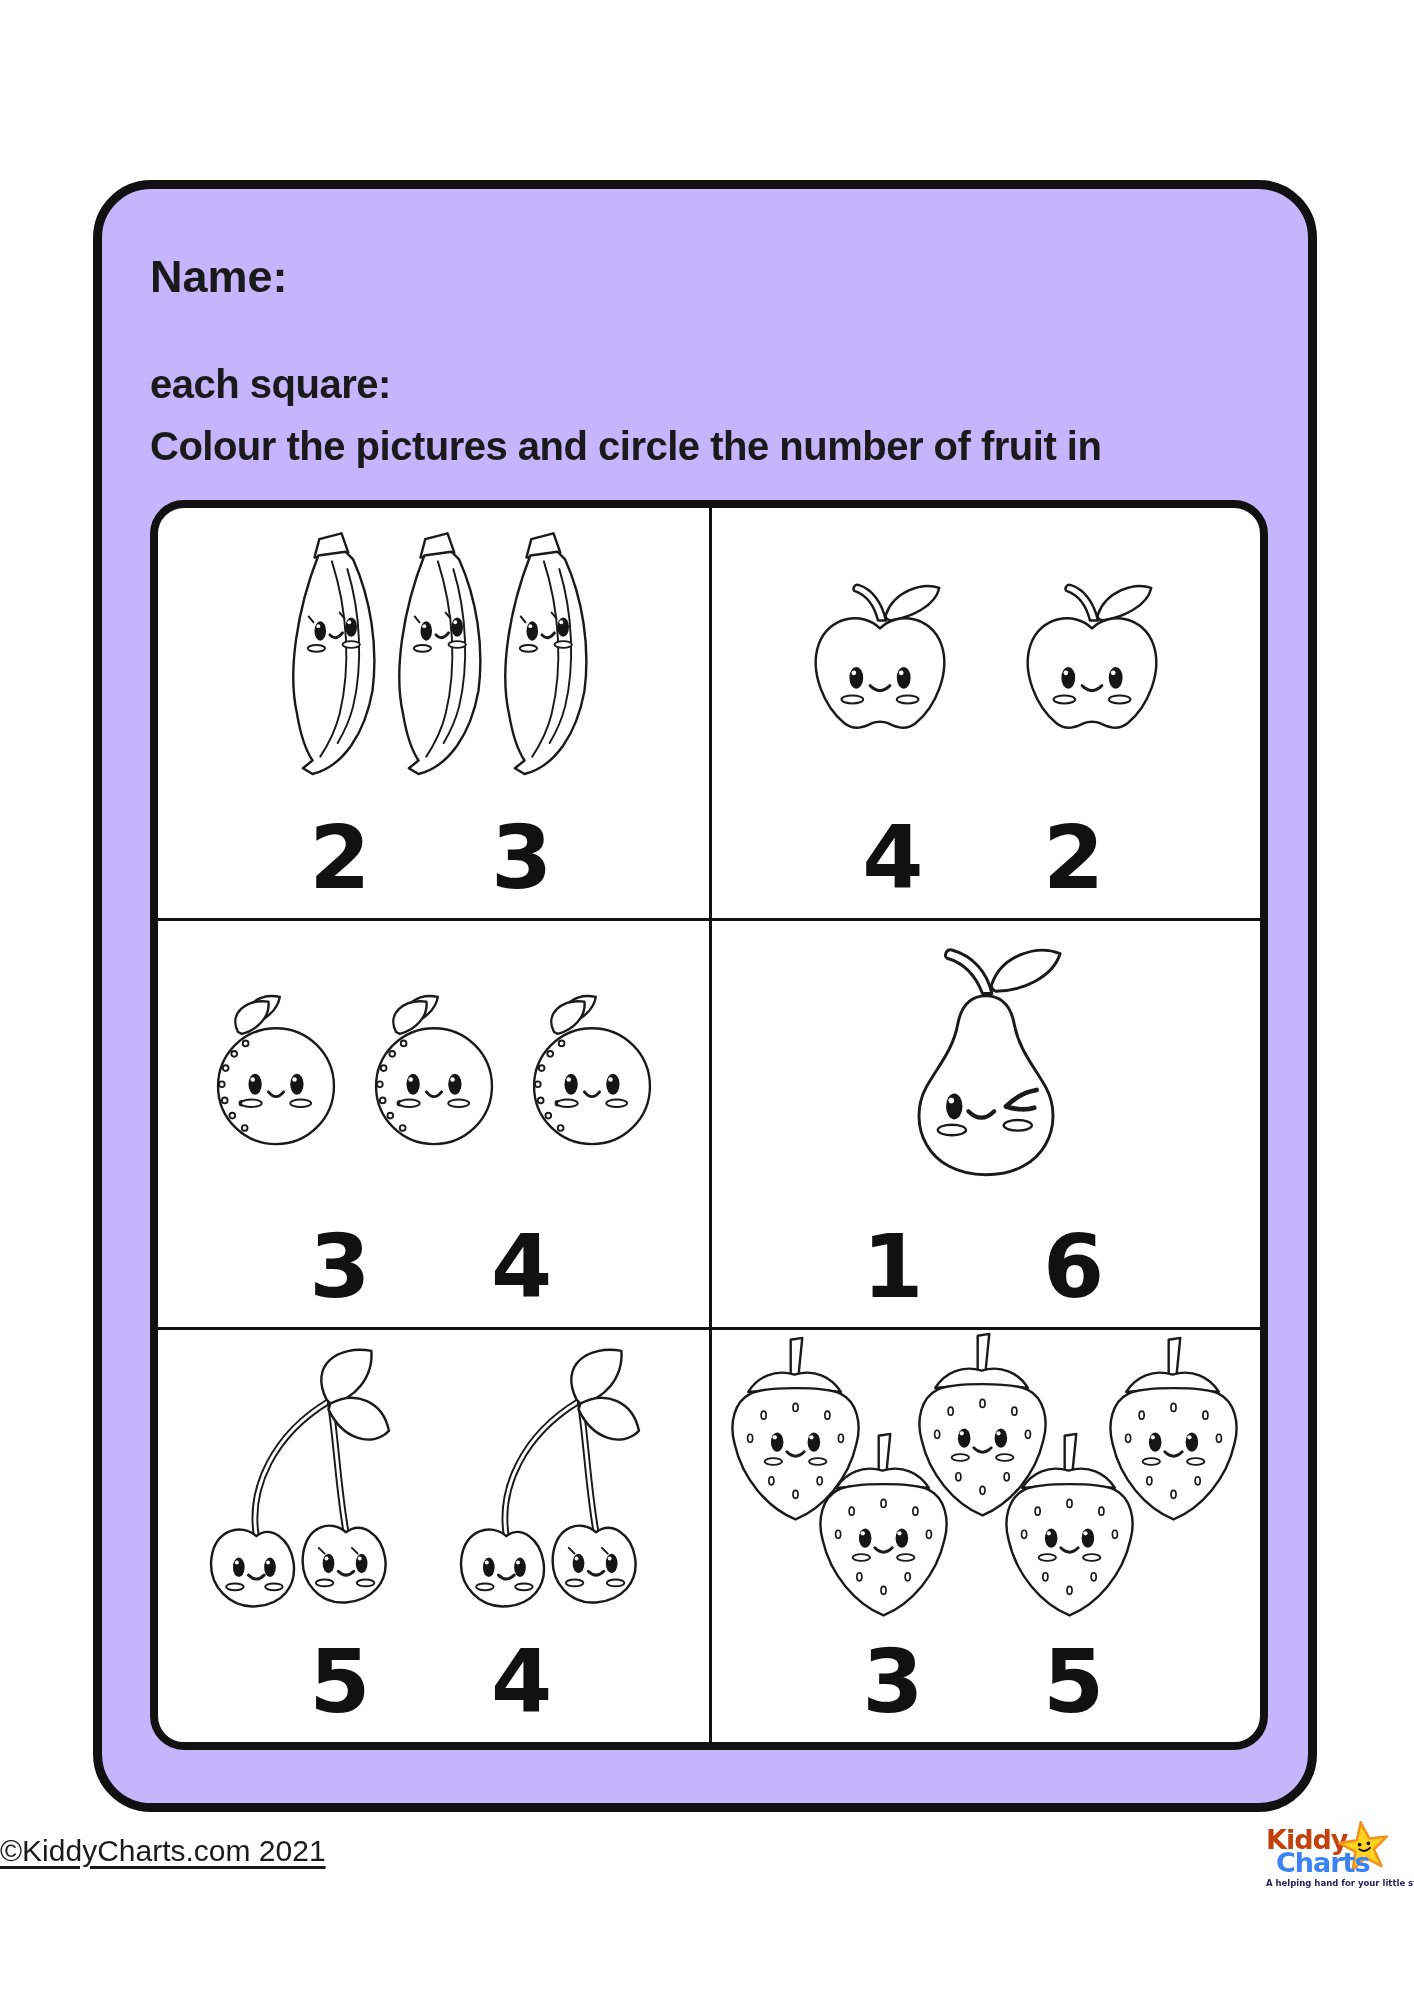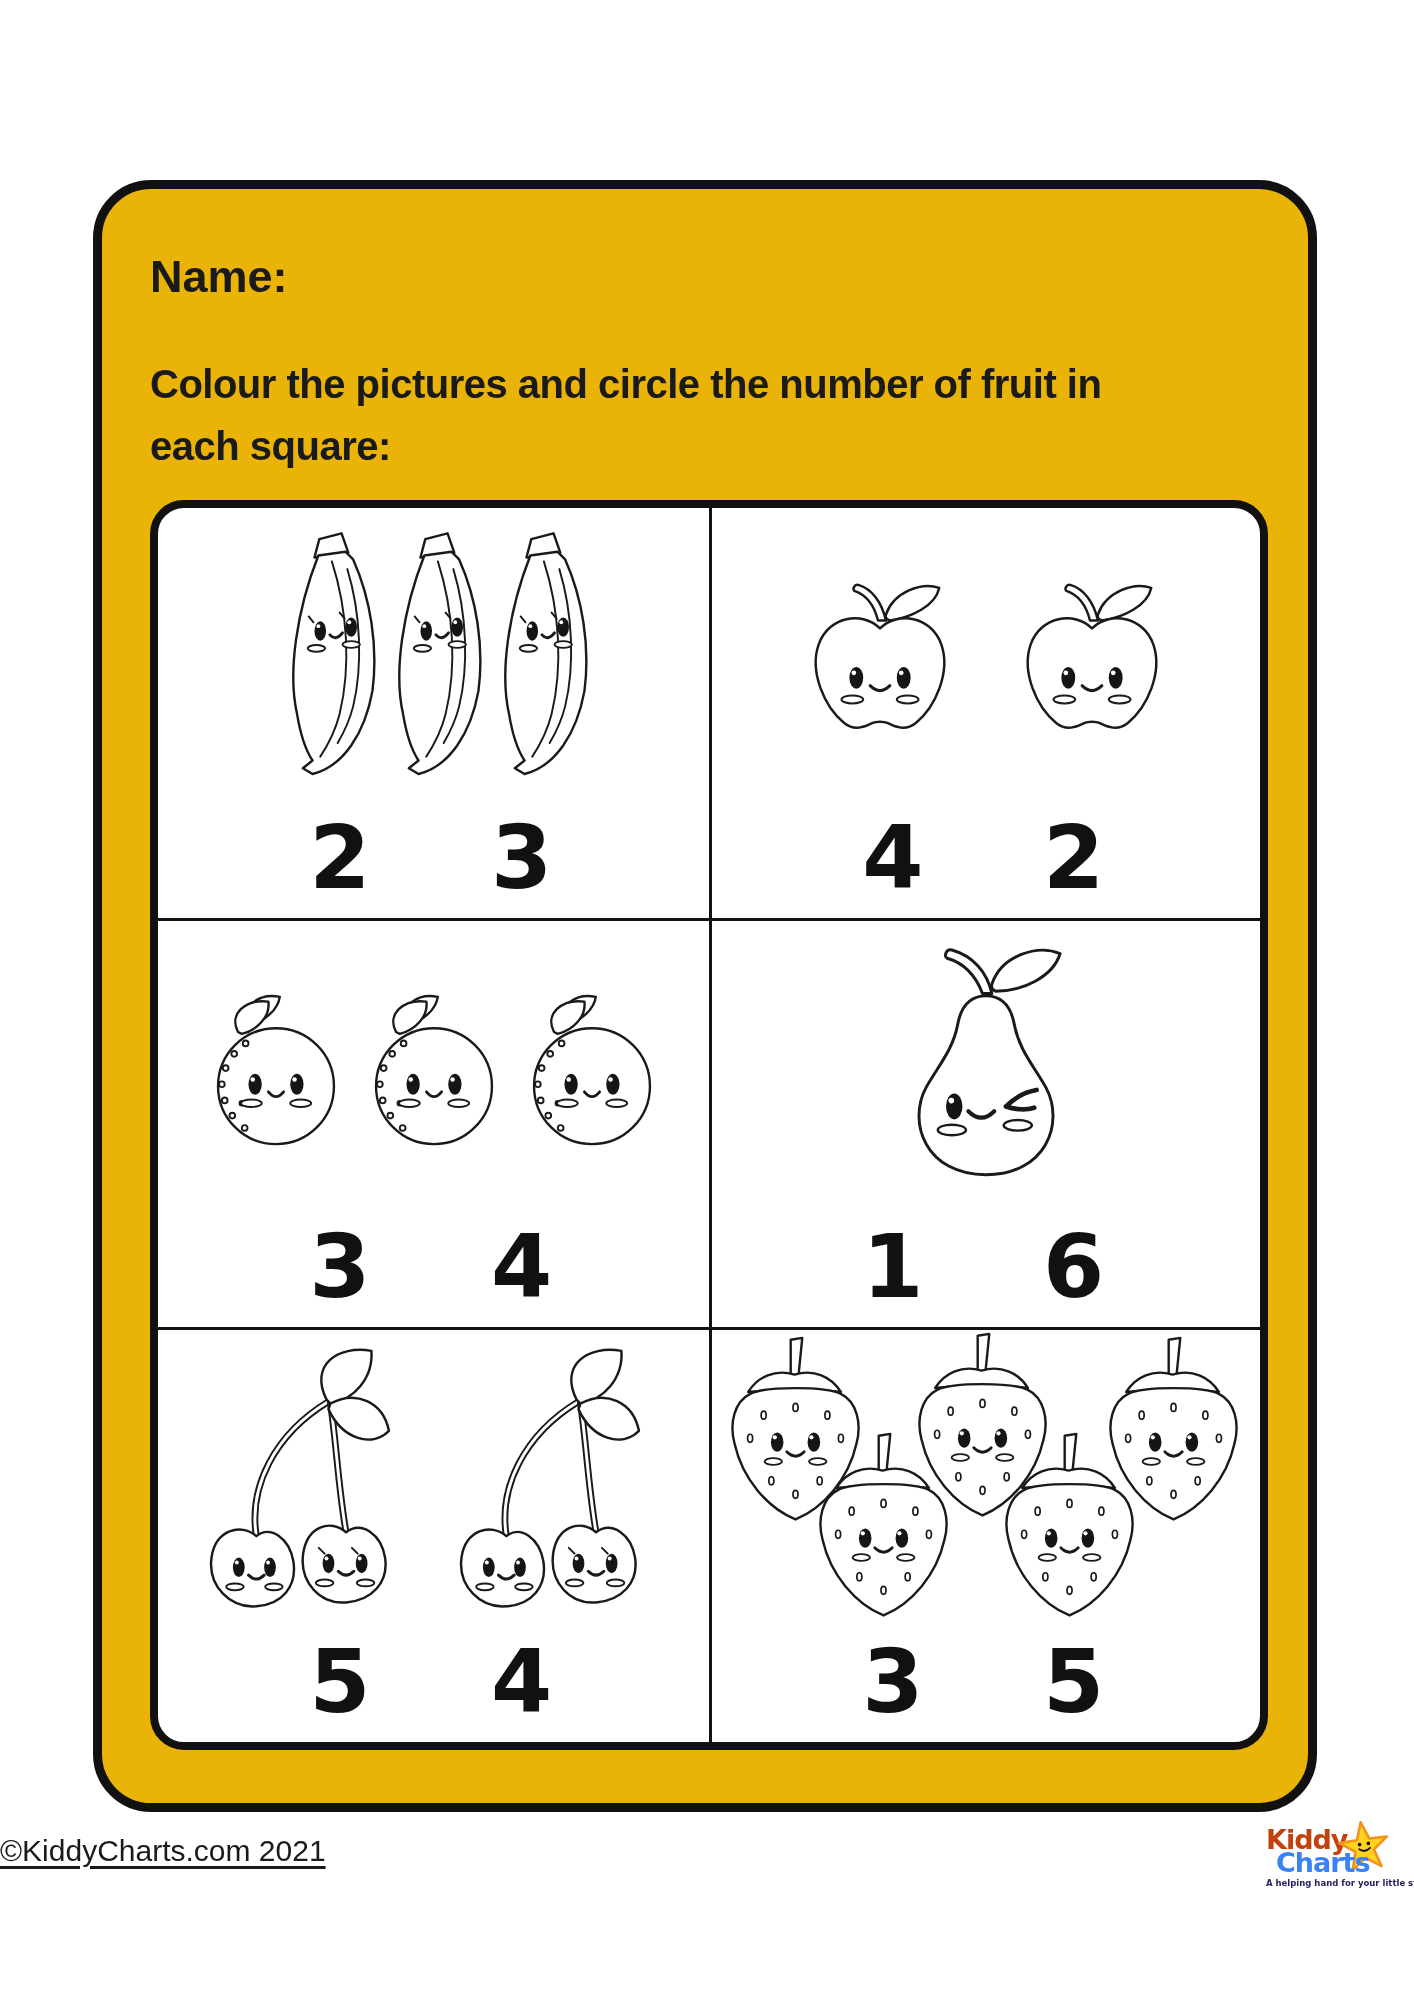--- a/index.html
+++ b/index.html
@@ -1,19 +1,19 @@
 <!DOCTYPE html>
 <html><head>
 <meta charset="utf-8">
 <style>
   html,body{margin:0;padding:0;background:#fff;}
   .sheet{position:relative;width:1414px;height:2000px;background:#fff;overflow:hidden;
          font-family:"Liberation Sans",sans-serif;color:#1a1a1a;}
   .frame{position:absolute;left:93px;top:180px;width:1224px;height:1632px;
-         border:9px solid #111;border-radius:58px;box-sizing:border-box;background:#eab308;}
+         border:9px solid #111;border-radius:58px;box-sizing:border-box;background:#c4b5fd;}
   .name-label{position:absolute;left:48px;top:62px;font-size:45px;font-weight:700;letter-spacing:0;}
   .instructions{position:absolute;left:48px;top:164px;font-size:40px;font-weight:700;
                 letter-spacing:-0.5px;line-height:62px;white-space:nowrap;}
   .grid{position:absolute;left:48px;top:311px;width:1118px;height:1250px;box-sizing:border-box;
         border:8px solid #111;border-radius:34px;overflow:hidden;background:#fff;
         display:grid;grid-template-columns:1fr 1fr;grid-template-rows:1fr 1fr 1fr;}
   .cell{position:relative;display:flex;flex-direction:column;box-sizing:border-box;
         border-left:3px solid #111;border-top:3px solid #111;}
   .cell:nth-child(odd){border-left:none;}
   .cell:nth-child(-n+2){border-top:none;}
@@ -181,22 +181,22 @@
         </g>
       </svg>
     </g>
   </defs>
 </svg>
 
 <div class="sheet">
   <div class="frame">
     <div class="name-label">Name:</div>
     <div class="instructions">
+      <div>each square:</div>
       <div>Colour the pictures and circle the number of fruit in</div>
-      <div>each square:</div>
     </div>
 
     <div class="grid">
 
       <div class="cell">
         <div class="fruits bananas">
           <svg viewBox="0 0 120 270">
               <use href="#sym-banana"></use>
             </svg>
           <svg viewBox="0 0 120 270">

